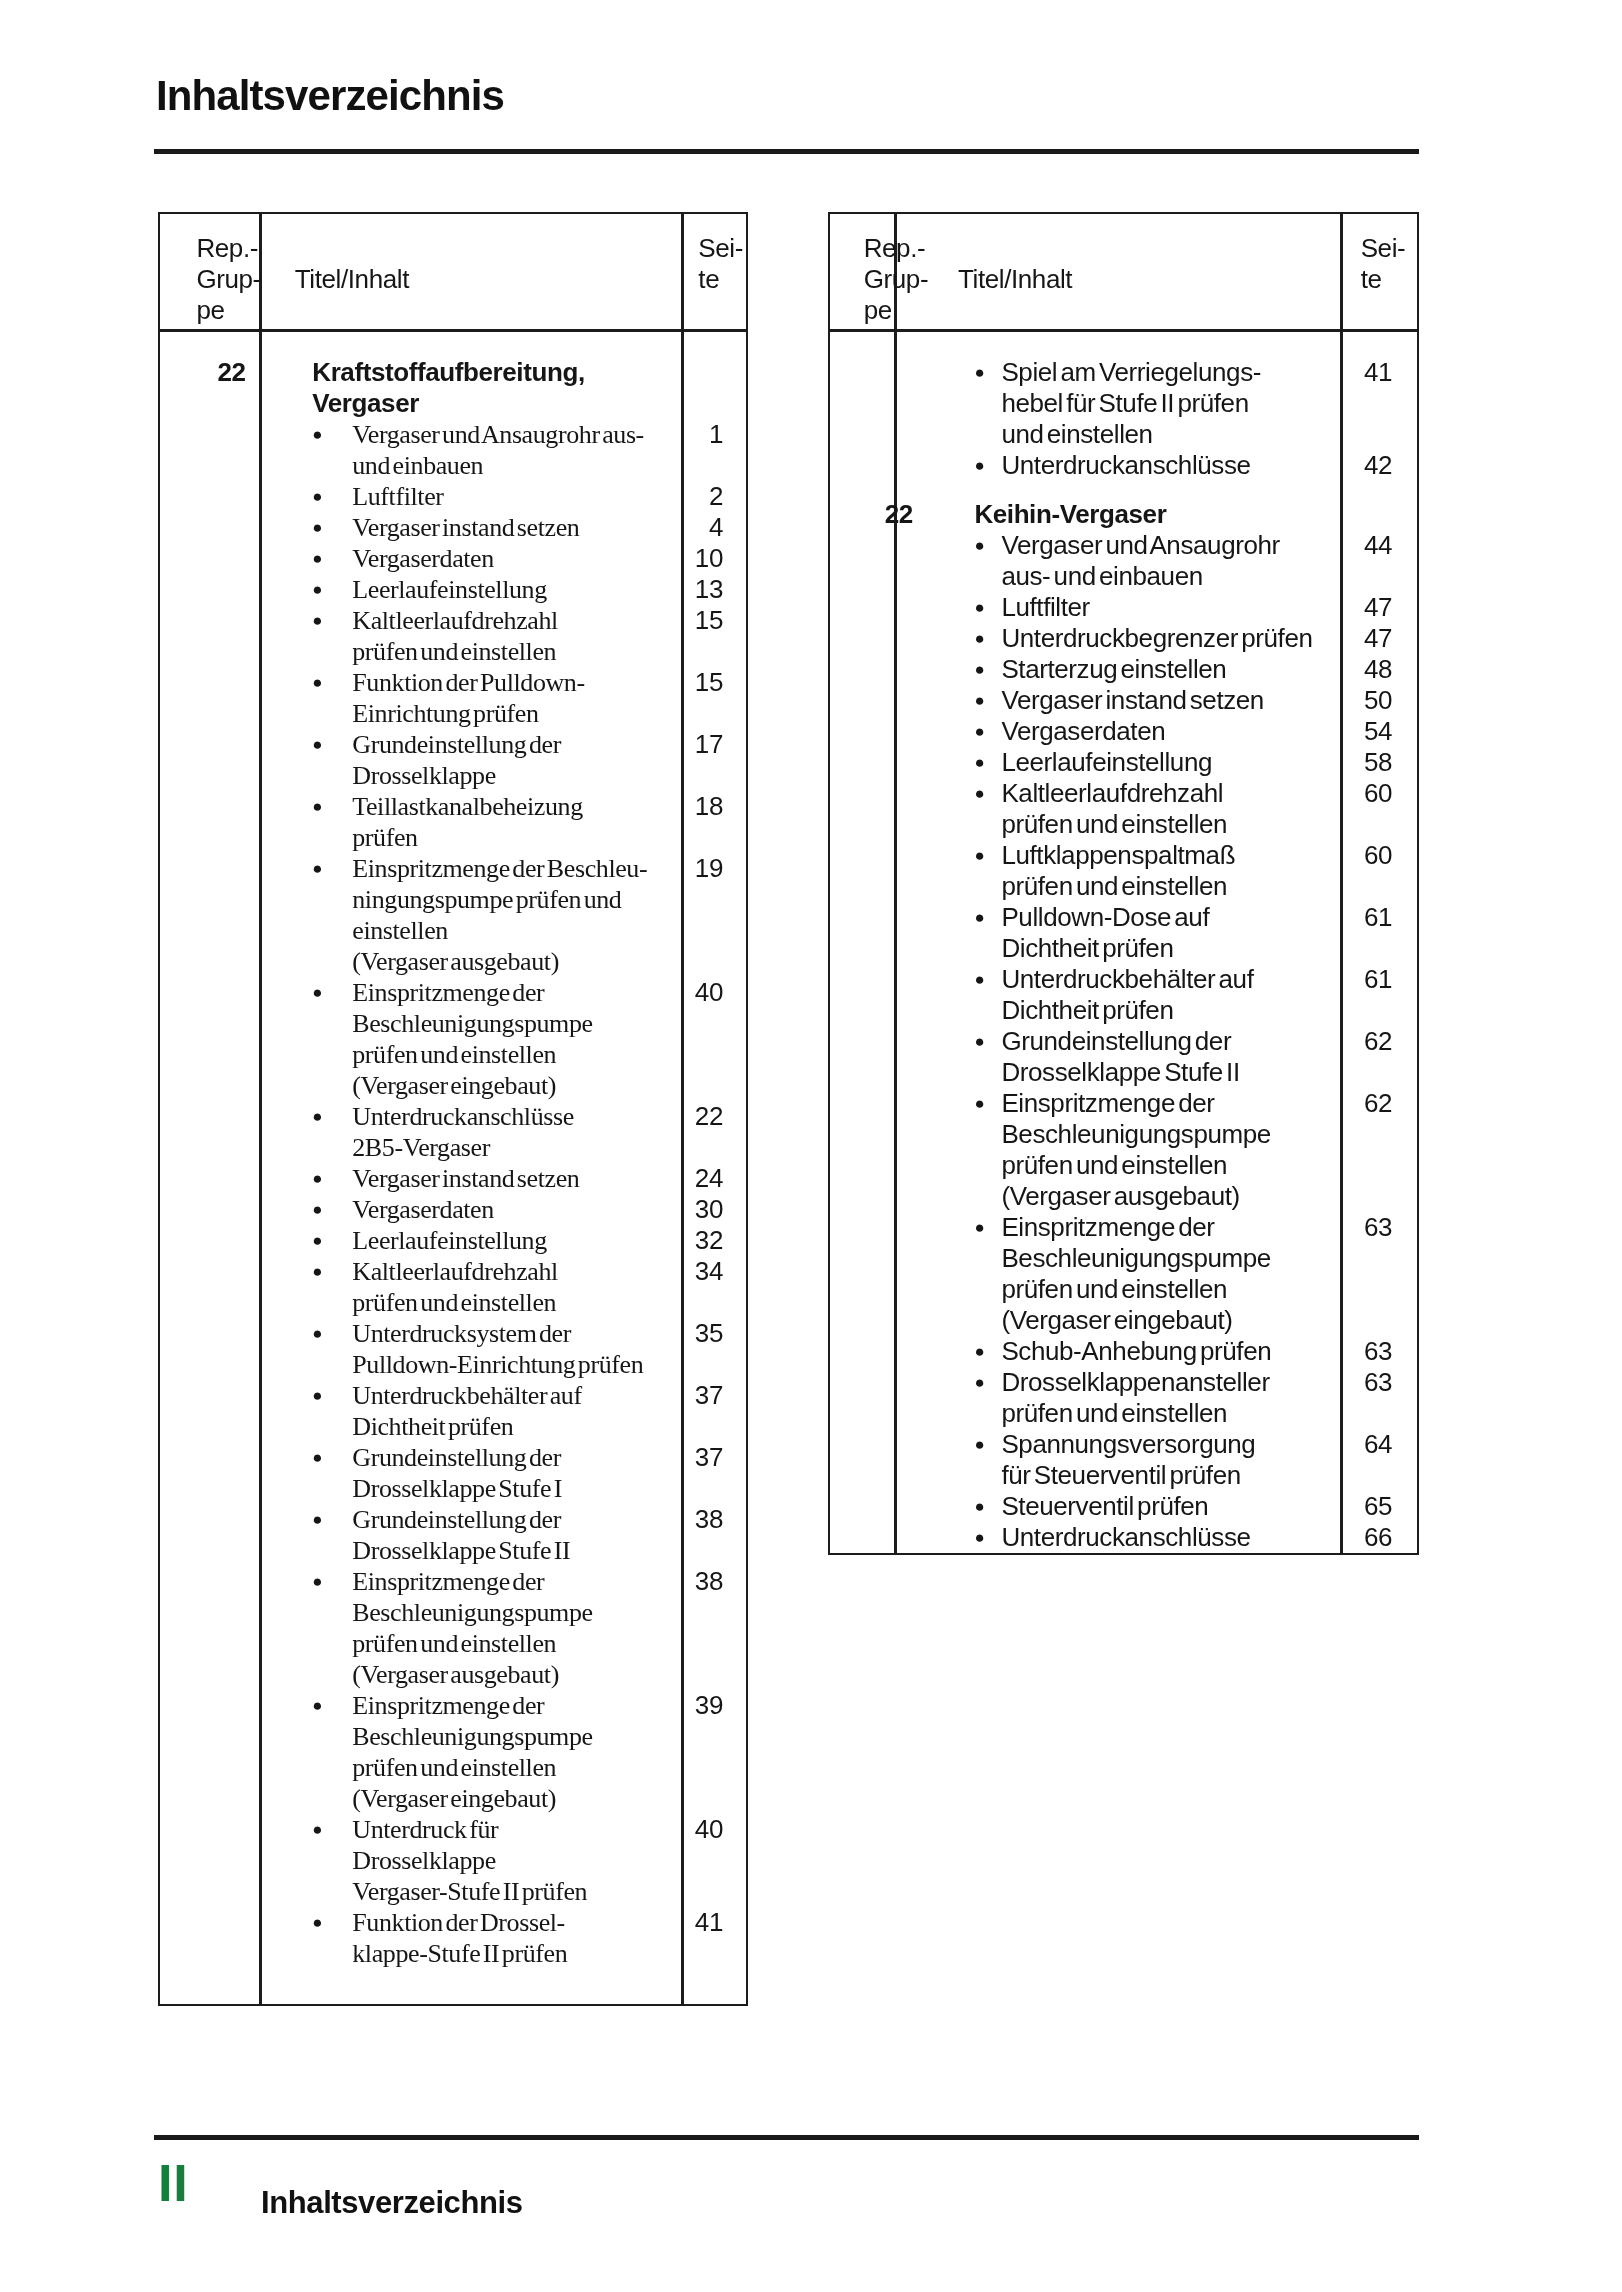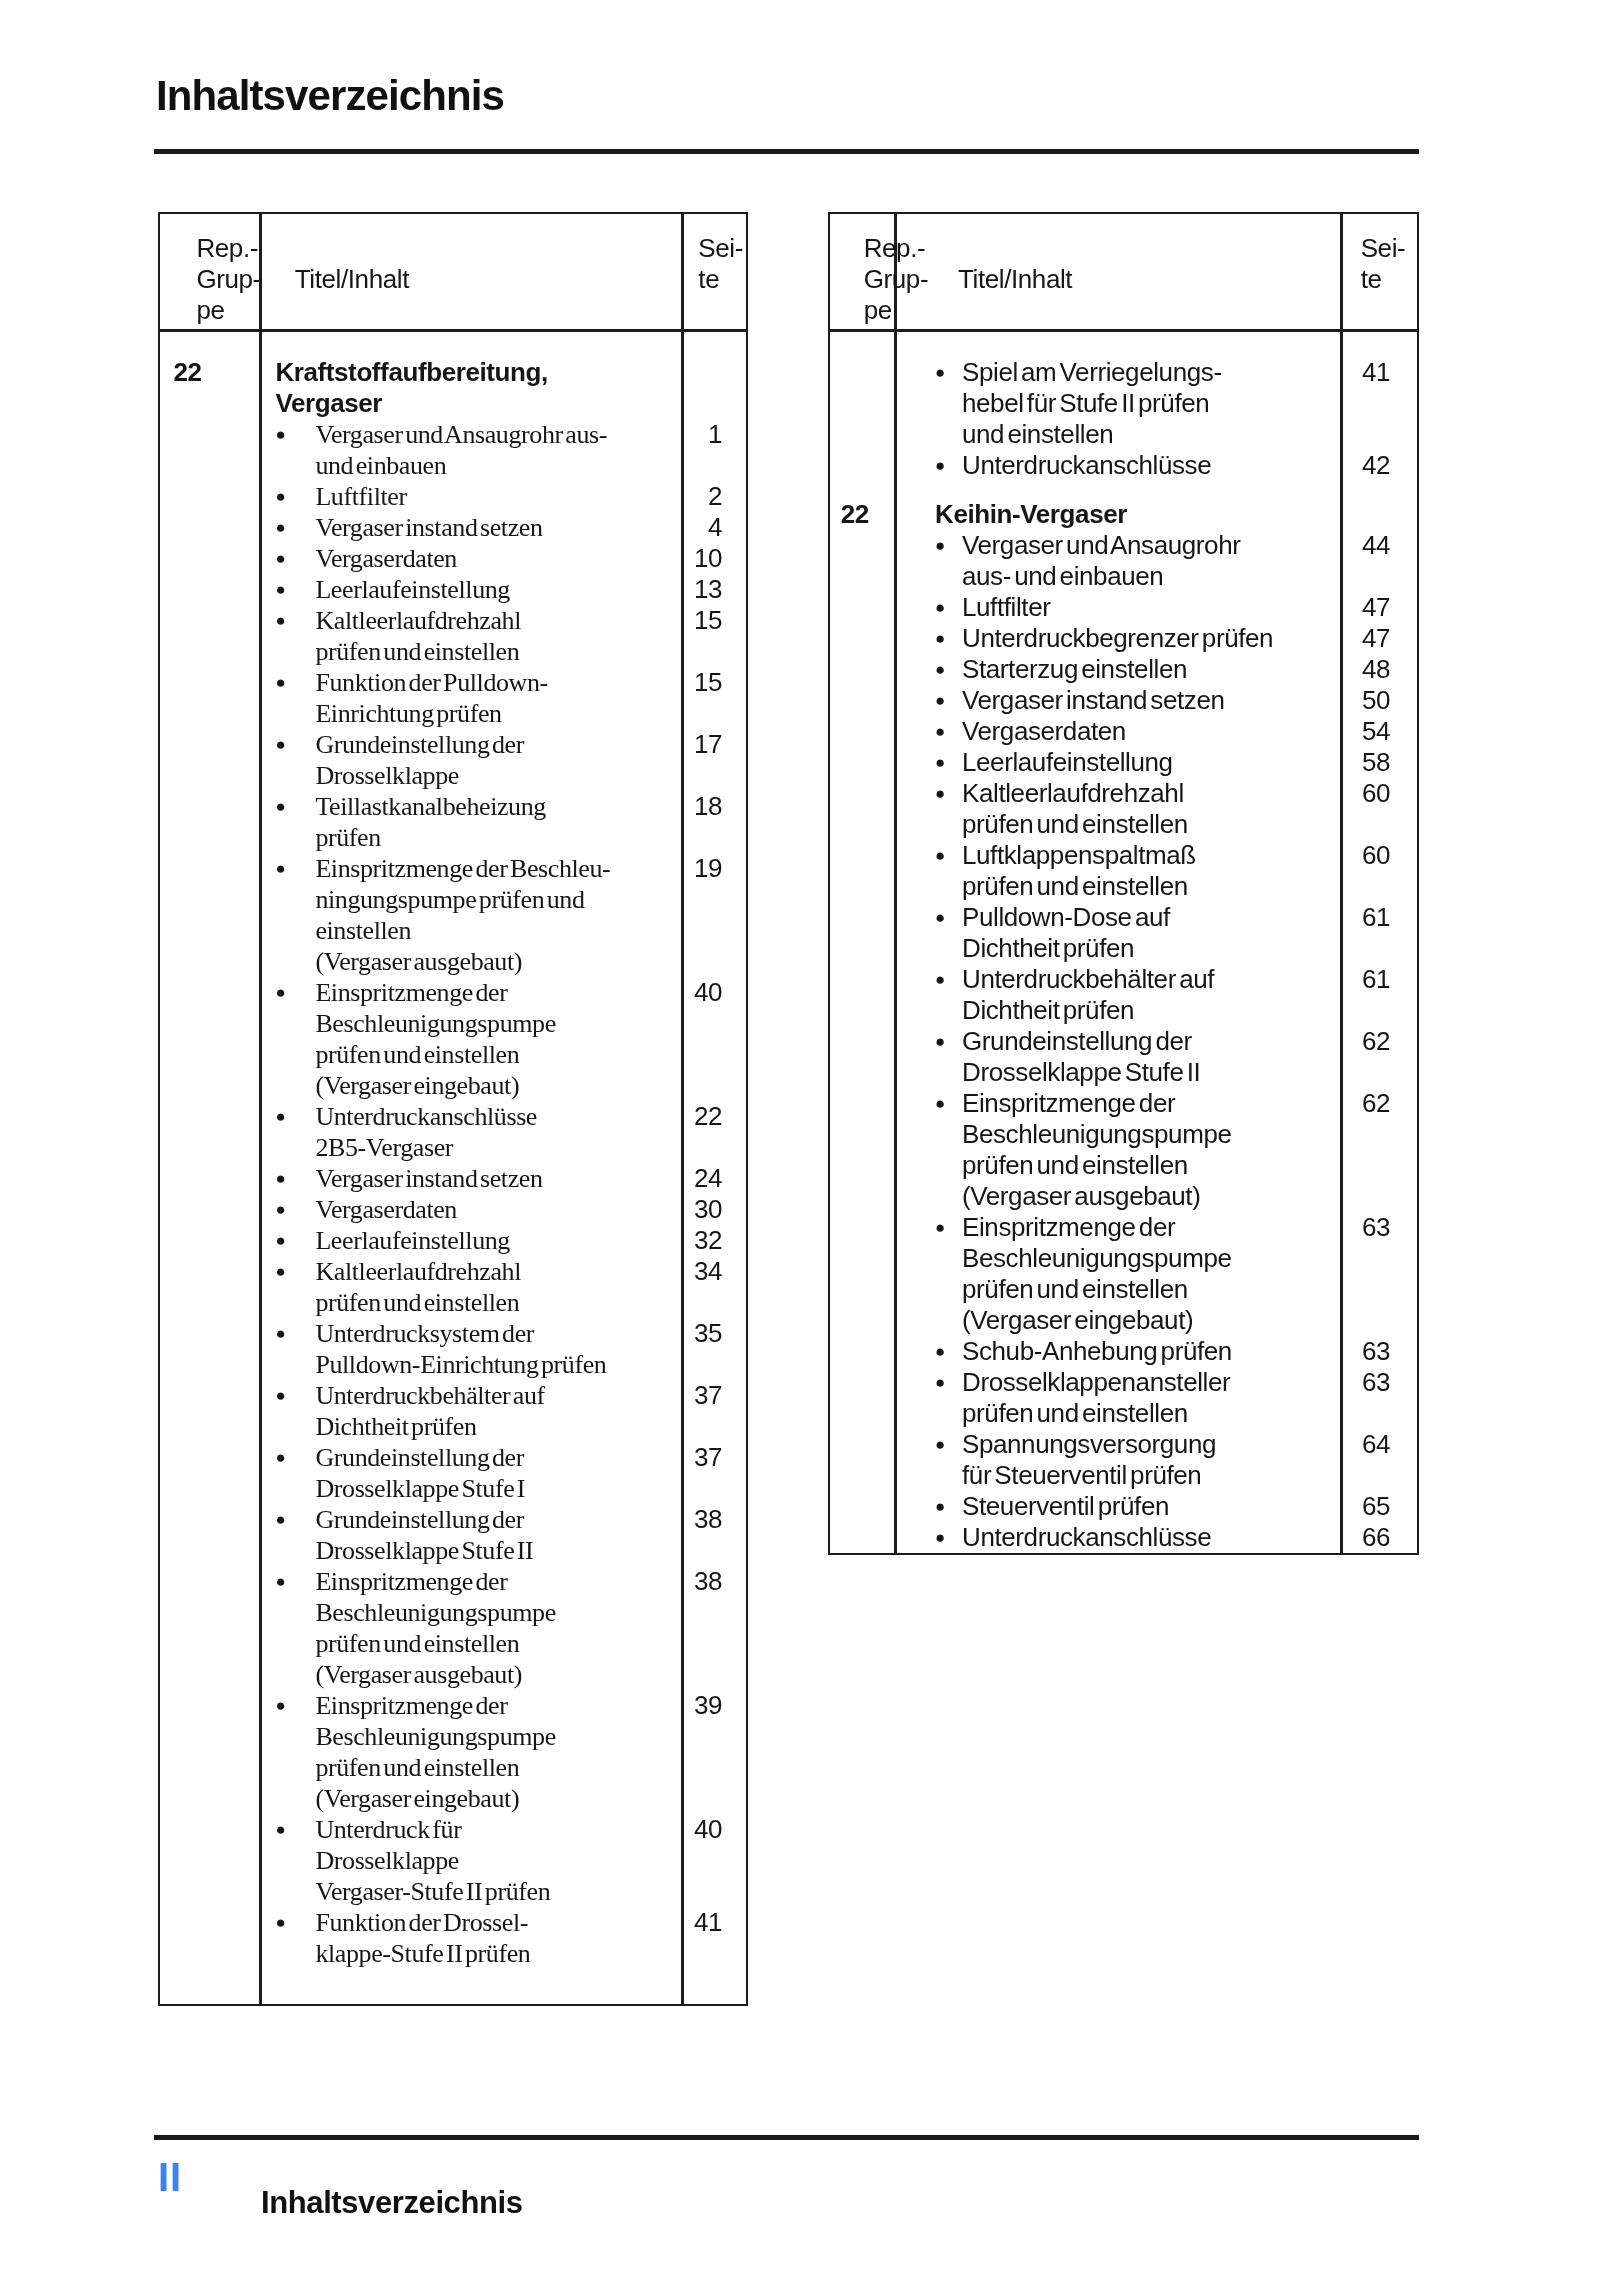--- a/index.html
+++ b/index.html
@@ -25,21 +25,21 @@
   .right{left:828px;width:591px;height:1343px;}
   .vline{position:absolute;top:0;bottom:0;width:2.7px;background:#1c1c1c;}
   .left .v1{left:99px}.left .v2{left:521px}
   .right .v1{left:64px}.right .v2{left:510px}
   .hsep{position:absolute;left:0;right:0;top:115px;height:2.7px;background:#1c1c1c;}
 
   .thead{position:absolute;top:0;left:0;right:0;display:flex;align-items:flex-start;padding-top:19px;padding-left:23px;}
   .h-title{padding-top:31px;}
   .tcontent{position:absolute;top:143px;left:0;right:0;}
 
-  .row{display:flex;align-items:flex-start;}
+  .row{display:flex;align-items:flex-start;padding-left:44px;}
   .row.gap{margin-top:18px;}
   .rep,.mid,.pg,.h-rep,.h-title,.h-page{box-sizing:border-box;}
   .rep{font-weight:bold;}
   .mid{position:relative;}
   .mid.h{font-weight:bold;}
   .pg{text-align:right;}
 
   .left .rep,.left .h-rep{width:102px;padding-left:13.4px;}
   .left .mid,.left .h-title{width:419px;padding-left:13.4px;}
   .left .pg{width:64px;padding-right:23px;}
@@ -49,21 +49,21 @@
   .right .mid,.right .h-title{width:443px;padding-left:38px;}
   .right .pg{width:75px;padding-right:25px;}
   .right .h-page{width:75px;padding-left:16px;}
 
   .bullet{position:absolute;top:0;font-size:17px;line-height:31px;}
   .left .bullet{left:13.4px;}
   .right .bullet{left:38px;}
   .left .mid.b .lines,.left .mid.s .lines{margin-left:40px;font-family:Liberation Serif, serif;}
   .right .mid.b .lines,.right .mid.s .lines{margin-left:27px;}
 
-  .f-roman{position:absolute;left:158px;top:2157px;font-size:40px;font-weight:bold;line-height:1;letter-spacing:0.9px;color:#3b82f6;}
+  .f-roman{position:absolute;left:158px;top:2157px;font-size:52px;font-weight:bold;line-height:1;letter-spacing:0.9px;color:#15803d;}
   .f-label{position:absolute;left:261px;top:2187px;font-size:31px;font-weight:bold;line-height:1;letter-spacing:-0.4px;color:#111;}
 </style>
 </head>
 <body>
 
 <h1 class="title">Inhaltsverzeichnis</h1>
 <div class="rule rule-top"></div>
 
 <div class="toc-table left">
   <div class="vline v1"></div>

